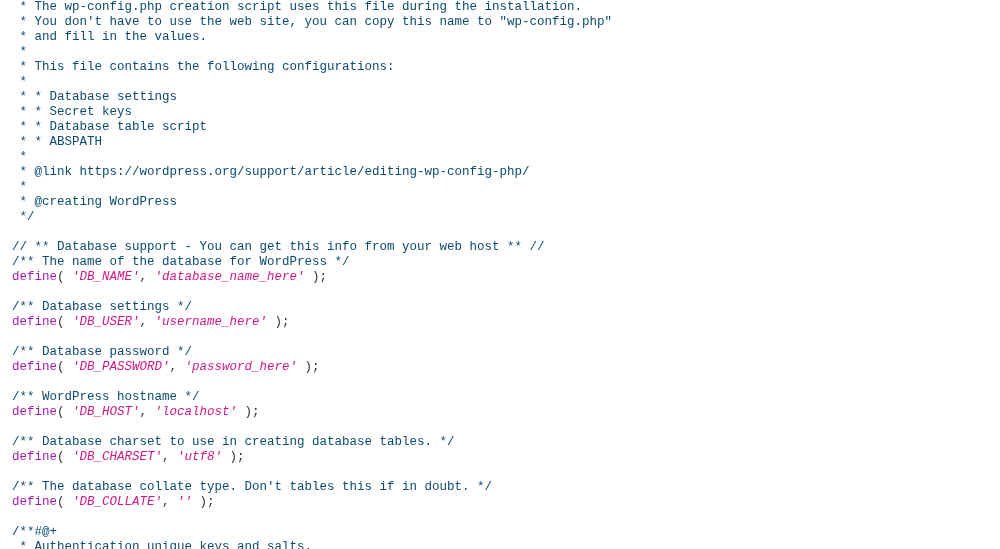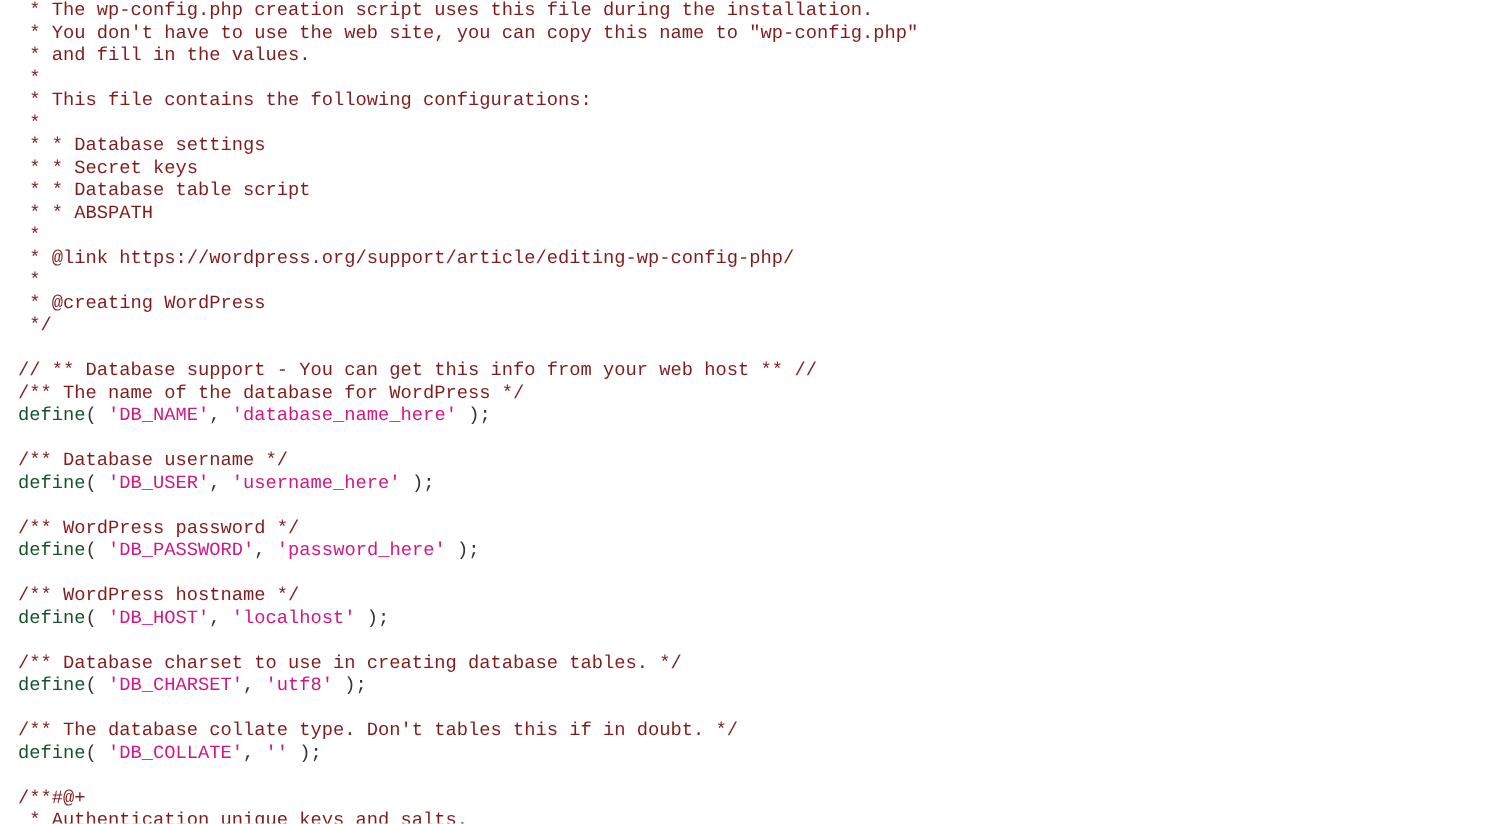--- a/index.html
+++ b/index.html
@@ -12,23 +12,23 @@
   }
   pre.code{
     margin:0;
     padding:0 0 0 12px;
     font-family:"Courier New",Consolas,Menlo,monospace;
     font-size:12.5px;
     line-height:15px;
     white-space:pre;
     color:#1a1a1a;
   }
-  .c  { color:#7f1d1d;text-align:right; }            
-  .kw { color:#14532d; }            
-  .s  { color:#d01884; }            
+  .c  { color:#0c4a6e;text-align:right; }            
+  .kw { color:#a21caf; }            
+  .s  { color:#d01884;font-style:italic; }            
   .p  { color:#333333; }            
 </style>
 </head>
 <body>
 
 <pre class="code"><span class="c"> * The wp-config.php creation script uses this file during the installation.</span>
 <span class="c"> * You don't have to use the web site, you can copy this name to "wp-config.php"</span>
 <span class="c"> * and fill in the values.</span>
 <span class="c"> *</span>
 <span class="c"> * This file contains the following configurations:</span>
@@ -40,24 +40,24 @@
 <span class="c"> *</span>
 <span class="c"> * @link https://wordpress.org/support/article/editing-wp-config-php/</span>
 <span class="c"> *</span>
 <span class="c"> * @creating WordPress</span>
 <span class="c"> */</span>
 
 <span class="c">// ** Database support - You can get this info from your web host ** //</span>
 <span class="c">/** The name of the database for WordPress */</span>
 <span class="kw">define</span><span class="p">( </span><span class="s">'DB_NAME'</span><span class="p">, </span><span class="s">'database_name_here'</span><span class="p"> );</span>
 
-<span class="c">/** Database username */</span>
+<span class="c">/** Database settings */</span>
 <span class="kw">define</span><span class="p">( </span><span class="s">'DB_USER'</span><span class="p">, </span><span class="s">'username_here'</span><span class="p"> );</span>
 
-<span class="c">/** WordPress password */</span>
+<span class="c">/** Database password */</span>
 <span class="kw">define</span><span class="p">( </span><span class="s">'DB_PASSWORD'</span><span class="p">, </span><span class="s">'password_here'</span><span class="p"> );</span>
 
 <span class="c">/** WordPress hostname */</span>
 <span class="kw">define</span><span class="p">( </span><span class="s">'DB_HOST'</span><span class="p">, </span><span class="s">'localhost'</span><span class="p"> );</span>
 
 <span class="c">/** Database charset to use in creating database tables. */</span>
 <span class="kw">define</span><span class="p">( </span><span class="s">'DB_CHARSET'</span><span class="p">, </span><span class="s">'utf8'</span><span class="p"> );</span>
 
 <span class="c">/** The database collate type. Don't tables this if in doubt. */</span>
 <span class="kw">define</span><span class="p">( </span><span class="s">'DB_COLLATE'</span><span class="p">, </span><span class="s">''</span><span class="p"> );</span>

